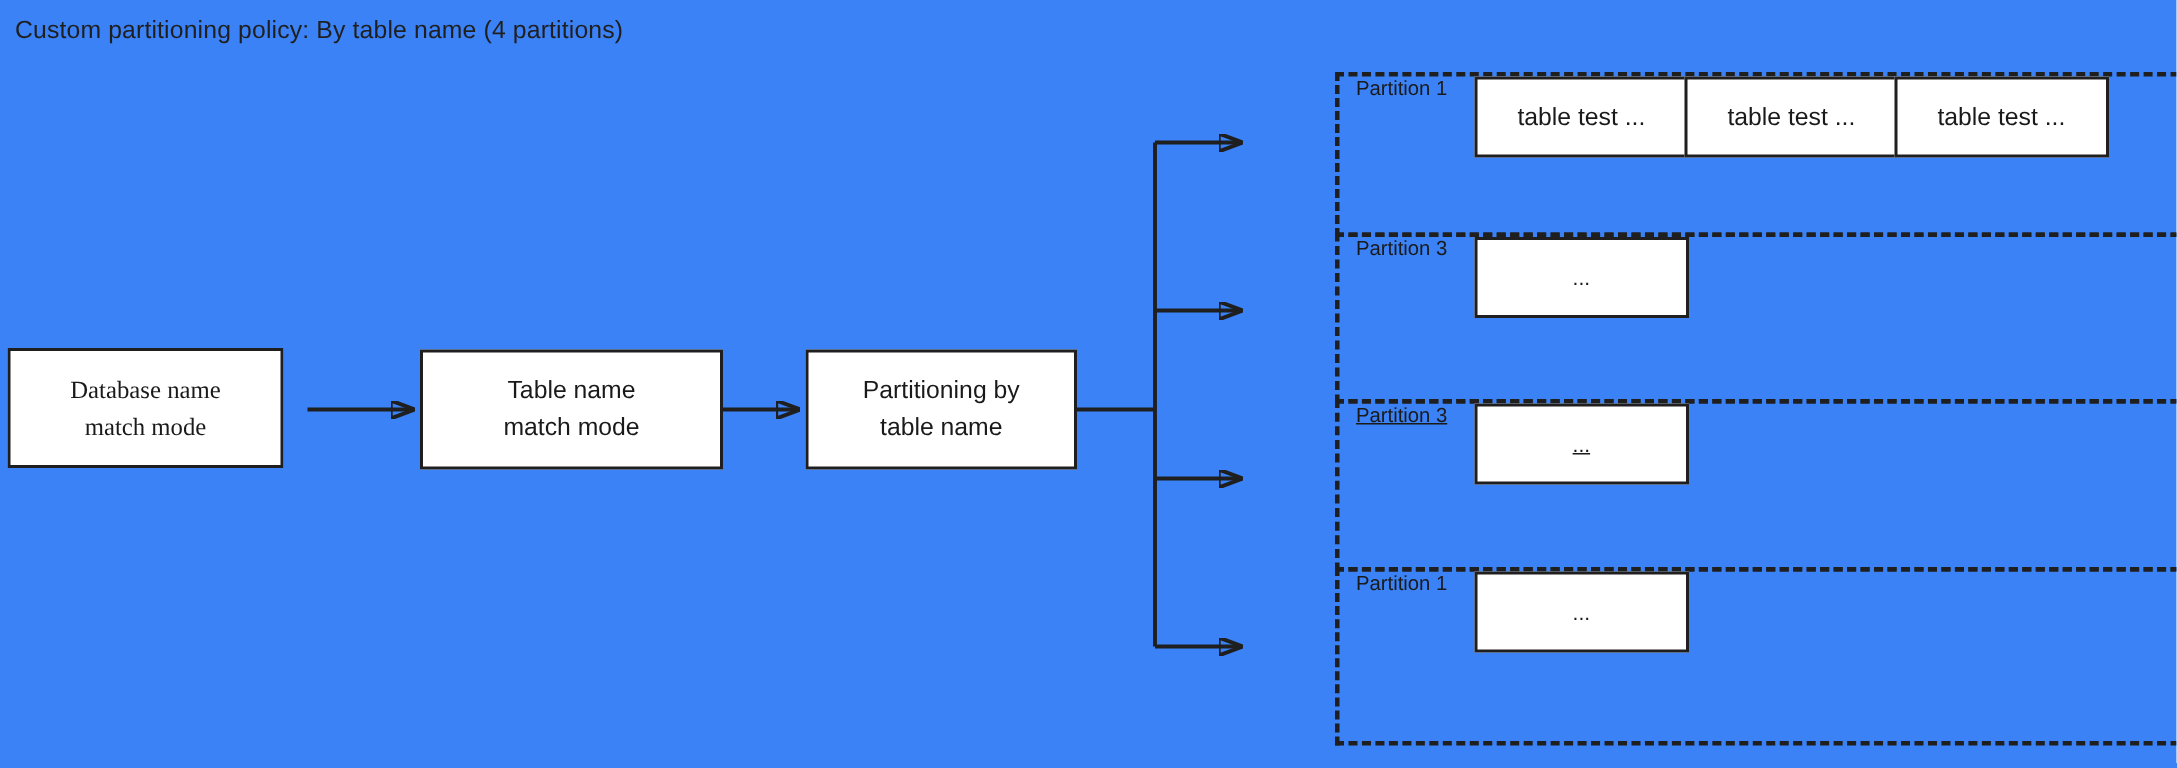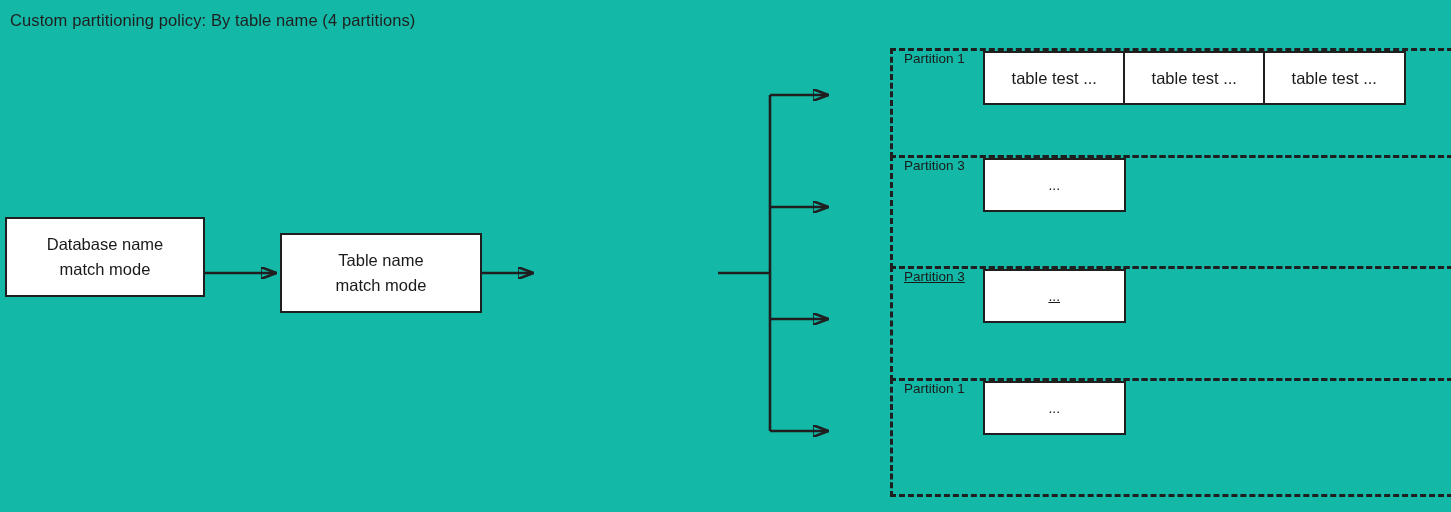--- a/index.html
+++ b/index.html
@@ -6,21 +6,21 @@
     margin: 0;
     padding: 0;
     background: #ffffff;
     font-family: "Liberation Sans", sans-serif;
     color: #1a1a1a;
   }
   .canvas {
     position: relative;
     width: 1451px;
     height: 512px;
-    background: #14b8a6;
+    background: #3b82f6;
     overflow: hidden;
   }
   .title {
     position: absolute;
     left: 10px;
     top: 11px;
     font-size: 16.5px;
     letter-spacing: 0.1px;
     color: #1f1f1f;
     white-space: nowrap;
@@ -33,21 +33,21 @@
     background: #ffffff;
     display: flex;
     align-items: center;
     justify-content: center;
     text-align: center;
     font-size: 16.5px;
     line-height: 25px;
     white-space: pre-line;
     color: #1a1a1a;
   }
-  #node1 { left: 5px;   top: 217px; width: 200px; height: 80px; }
+  #node1 { left: 5px;   top: 232px; width: 184px; height: 80px; font-family: Liberation Serif, serif; }
   #node2 { left: 280px; top: 233px; width: 202px; height: 80px; }
   #node3 { left: 537px; top: 233px; width: 181px; height: 80px; }
 
   
   .overlay {
     position: absolute;
     left: 0; top: 0;
     width: 1451px; height: 512px;
     pointer-events: none;
   }
@@ -125,20 +125,24 @@
   </svg>
 
   <div class="node" id="node1">
     <span>Database name
 match mode</span>
   </div>
   <div class="node" id="node2">
     <span>Table name
 match mode</span>
   </div>
+  <div class="node" id="node3">
+    <span>Partitioning by
+table name</span>
+  </div>
 
   <div class="pgroup" id="pg1">
     <div class="plabel">Partition 1</div>
     <div class="prow">
       <div class="pitem">table test ...</div>
       <div class="pitem">table test ...</div>
       <div class="pitem">table test ...</div>
     </div>
   </div>
 

